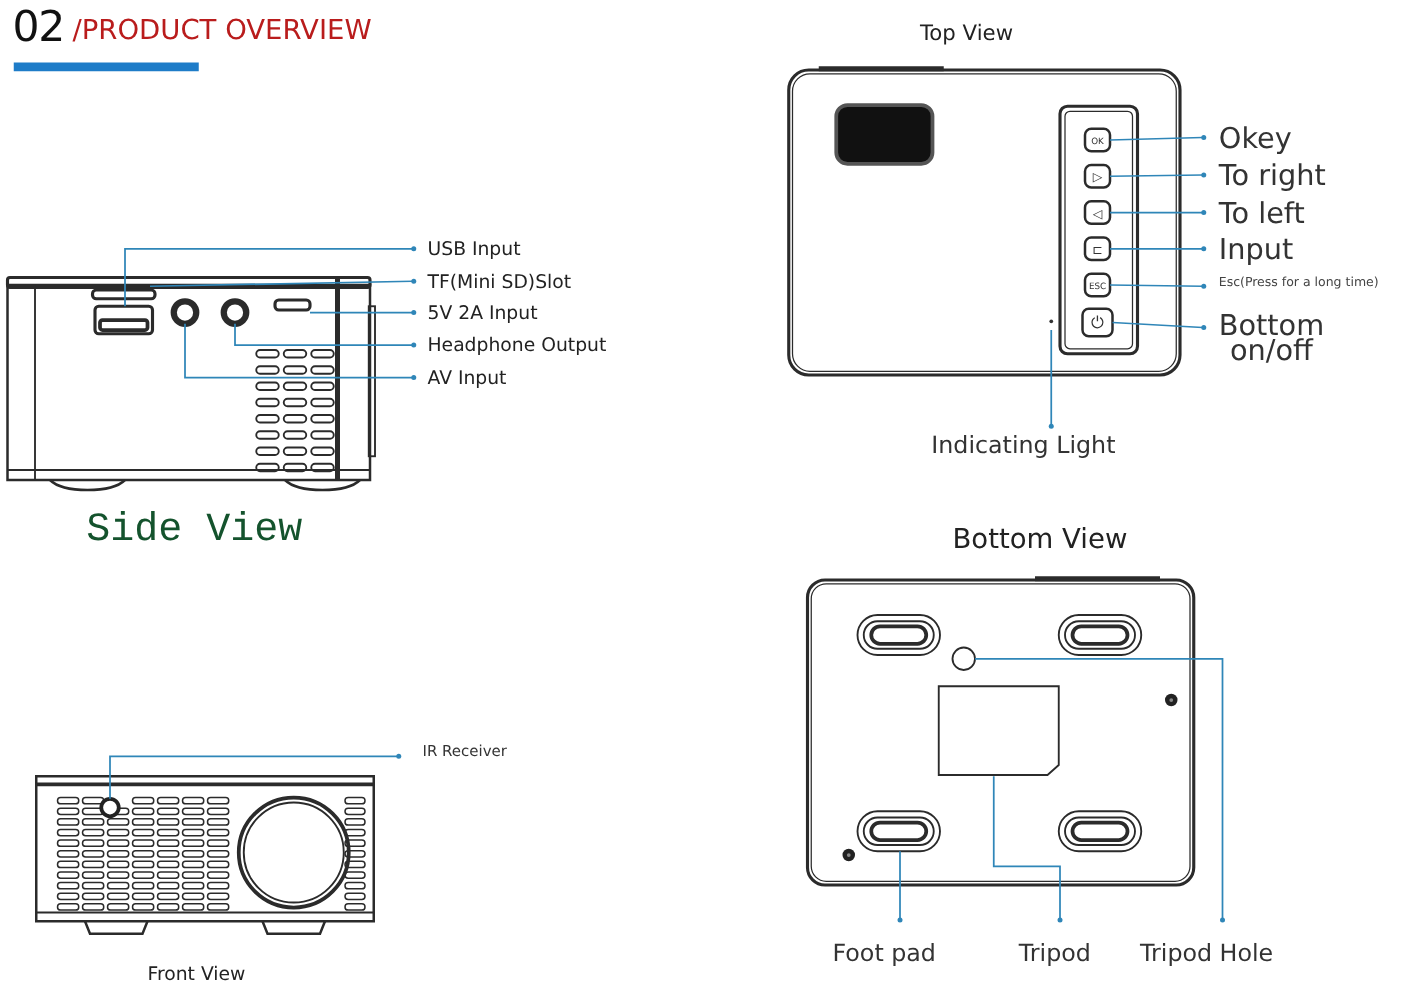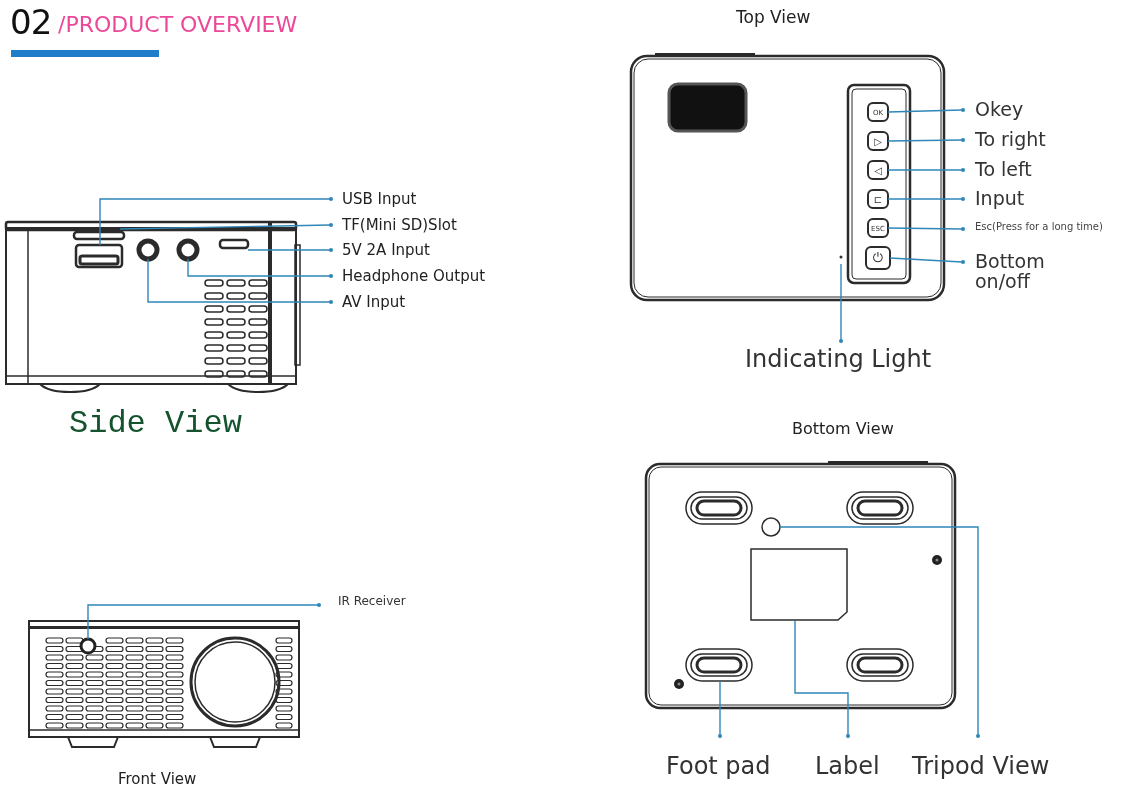--- a/index.html
+++ b/index.html
@@ -1,24 +1,24 @@
 <!DOCTYPE html>
 <html><head>
 <meta charset="utf-8">
 <style>
   html, body { margin:0; padding:0; background:#ffffff; }
   body { width:1132px; height:794px; position:relative; overflow:hidden;
          font-family:"DejaVu Sans", sans-serif; color:#222; }
-  .abs { position:absolute; white-space:nowrap; }
+  .abs { position:absolute; white-space:nowrap;text-align:center; }
   .hdr-num { left:10px; top:2px; font-size:34px; color:#111; font-family:"DejaVu Sans", sans-serif; letter-spacing:-1px; }
-  .hdr-txt { left:58px; top:12px; font-size:22px; color:#ec4899; }
+  .hdr-txt { left:58px; top:12px; font-size:22px; color:#b91c1c; }
   .hdr-bar { left:11px; top:50px; width:148px; height:7px; background:#1e7cc8; }
   .lbl-sm { font-size:15px; color:#222; }
-  .lbl-md { font-size:19px; color:#333; }
-  .lbl-lg { font-size:24px; color:#333; }
+  .lbl-md { font-size:23px; color:#333; }
+  .lbl-lg { font-size:19px; color:#333; }
   .view-side { font-size:32px; color:#14532d;font-family:Liberation Mono, monospace; }
   svg.art { position:absolute; left:0; top:0; }
   .leader { stroke:#2f86b8; stroke-width:1.4; fill:none; }
   .dot { fill:#2f86b8; }
   .ln { stroke:#2b2b2b; fill:none; }
 </style>
 </head>
 <body>
 
 <div class="abs hdr-num">02</div>
@@ -289,31 +289,31 @@
   </g>
 </svg>
 
 <div class="abs lbl-sm" style="left:342px;top:190px">USB Input</div>
 <div class="abs lbl-sm" style="left:342px;top:216px">TF(Mini SD)Slot</div>
 <div class="abs lbl-sm" style="left:342px;top:241px">5V 2A Input</div>
 <div class="abs lbl-sm" style="left:342px;top:267px">Headphone Output</div>
 <div class="abs lbl-sm" style="left:342px;top:293px">AV Input</div>
 <div class="abs view-side" style="left:69px;top:405px">Side View</div>
 
-<div class="abs lbl-sm" style="left:736px;top:7px;font-size:17px">Top View</div>
+<div class="abs lbl-sm" style="left:736px;top:17px;font-size:17px">Top View</div>
 <div class="abs lbl-md" style="left:975px;top:98px">Okey</div>
 <div class="abs lbl-md" style="left:975px;top:128px">To right</div>
 <div class="abs lbl-md" style="left:975px;top:158px">To left</div>
 <div class="abs lbl-md" style="left:975px;top:187px">Input</div>
 <div class="abs" style="left:975px;top:221px;font-size:10px;color:#444">Esc(Press for a long time)</div>
 <div class="abs lbl-md" style="left:975px;top:251px;line-height:20px">
   <div>Bottom</div>
   <div>on/off</div>
 </div>
 <div class="abs lbl-lg" style="left:745px;top:345px">Indicating Light</div>
 
 <div class="abs lbl-md" style="left:338px;top:594px;font-size:12px">IR Receiver</div>
 <div class="abs lbl-sm" style="left:118px;top:770px">Front View</div>
 
-<div class="abs lbl-sm" style="left:792px;top:419px;font-size:16px">Bottom View</div>
+<div class="abs lbl-sm" style="left:762px;top:419px;font-size:22px">Bottom View</div>
 <div class="abs lbl-lg" style="left:666px;top:752px">Foot pad</div>
-<div class="abs lbl-lg" style="left:815px;top:752px">Label</div>
-<div class="abs lbl-lg" style="left:912px;top:752px">Tripod View</div>
+<div class="abs lbl-lg" style="left:815px;top:752px">Tripod</div>
+<div class="abs lbl-lg" style="left:912px;top:752px">Tripod Hole</div>
 
 </body></html>

